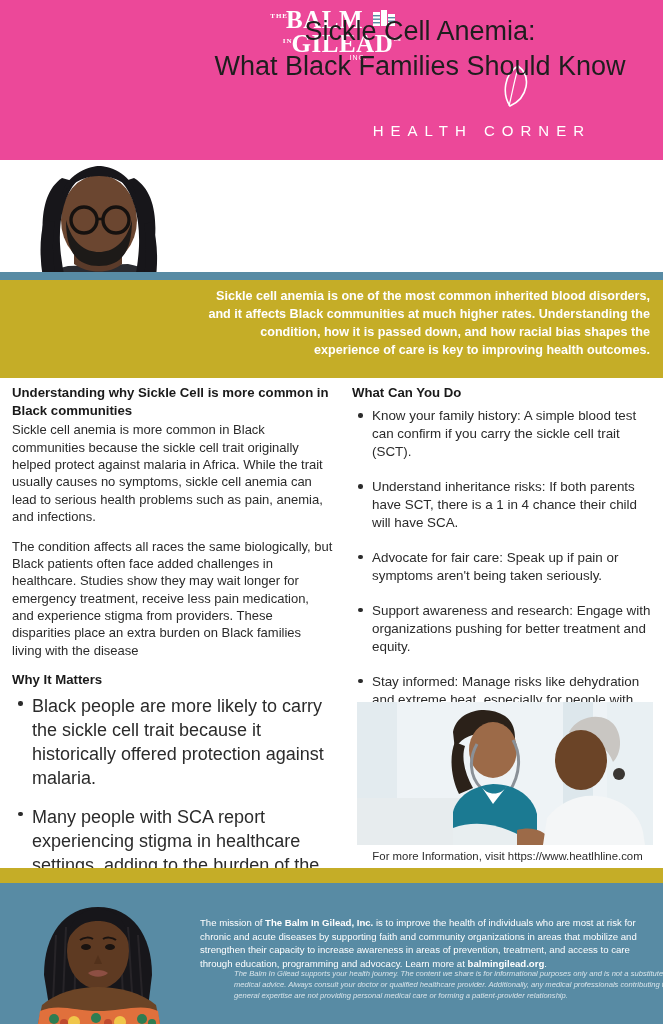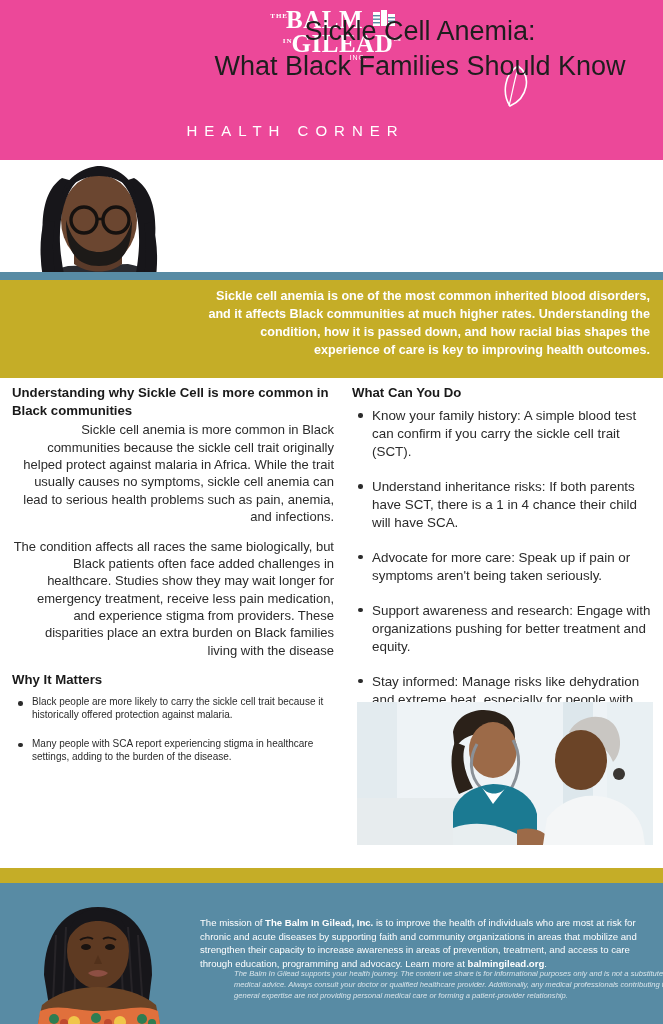--- a/index.html
+++ b/index.html
@@ -12,21 +12,21 @@
   .logo-line{font-family:"Liberation Serif",serif;font-weight:700;letter-spacing:.5px;line-height:.95;}
   .logo-l1{font-size:25px;}
   .logo-l2{font-size:25px;padding-left:20px;}
   .logo-sup{font-size:8px;vertical-align:super;letter-spacing:0;}
   .logo-inc{font-size:7px;letter-spacing:1px;display:block;margin-top:-2px;margin-left:54px;}
   .logo-mark{display:inline-block;width:22px;height:18px;vertical-align:top;margin-left:3px;margin-top:2px;}
   .script{position:absolute;left:0;top:52px;width:663px;text-align:center;color:#fff;
           font-family:"DejaVu Serif",serif;font-style:italic;font-size:56px;font-weight:400;
           letter-spacing:-1px;line-height:1;white-space:nowrap;}
   .leafmark{position:absolute;left:488px;top:60px;}
-  .subscript{position:absolute;left:0;top:122px;width:591px;text-align:center;color:#fff;
+  .subscript{position:absolute;left:0;top:122px;width:591px;text-align:right;color:#fff;
              font-size:15px;letter-spacing:7px;font-weight:400;}
 
   
   .title-zone{position:absolute;left:0;top:160px;width:663px;height:120px;background:#ffffff;}
   .title{position:absolute;left:185px;top:14px;width:470px;text-align:center;
          font-size:27px;line-height:1.28;color:#1e1e1e;font-weight:400;}
 
   
   .hero-photo{position:absolute;left:0;top:160px;width:196px;height:218px;overflow:hidden;}
 
@@ -36,23 +36,23 @@
              font-size:12.6px;line-height:1.42;font-weight:600;}
 
   
   .teal-strip{position:absolute;left:0;top:272px;width:663px;height:9px;background:#588ba4;}
 
   
   .body{position:absolute;left:0;top:378px;width:663px;height:490px;background:#fff;}
   .col-left{position:absolute;left:12px;top:6px;width:322px;}
   .col-right{position:absolute;left:352px;top:6px;width:302px;}
   .h-sec{font-size:13.2px;font-weight:700;color:#1a1a1a;line-height:1.38;margin:0 0 1px 0;}
-  .p-sec{font-size:13px;color:#2b2b2b;line-height:1.335;margin:0 0 12px 0;text-align:right;}
+  .p-sec{font-size:13px;color:#2b2b2b;line-height:1.335;margin:0 0 12px 0;}
   ul.bullets{list-style:none;margin:0;padding:0;}
-  ul.bullets li{position:relative;padding-left:20px;margin-bottom:15px;font-size:10px;
+  ul.bullets li{position:relative;padding-left:20px;margin-bottom:15px;font-size:18px;
                 color:#2b2b2b;line-height:1.33;}
   ul.bullets li:before{content:"";position:absolute;left:6px;top:6px;width:4.5px;height:4.5px;
                        border-radius:50%;background:#2b2b2b;}
   .col-right ul.bullets li{font-size:13.4px;line-height:1.34;margin-bottom:17px;}
 
   
   .doc-photo{position:absolute;left:357px;top:702px;width:296px;height:143px;overflow:hidden;background:#e8eef1;}
   .caption{position:absolute;left:352px;top:850px;width:311px;text-align:center;font-size:11.4px;color:#2b2b2b;}
 
   
@@ -168,21 +168,21 @@
         <li>Black people are more likely to carry the sickle cell trait because it historically offered protection against malaria.</li>
         <li>Many people with SCA report experiencing stigma in healthcare settings, adding to the burden of the disease.</li>
       </ul>
     </div>
 
     <div class="col-right">
       <div class="h-sec" style="margin-bottom:5px;">What Can You Do</div>
       <ul class="bullets">
         <li>Know your family history: A simple blood test can confirm if you carry the sickle cell trait (SCT).</li>
         <li>Understand inheritance risks: If both parents have SCT, there is a 1 in 4 chance their child will have SCA.</li>
-        <li>Advocate for more care: Speak up if pain or symptoms aren't being taken seriously.</li>
+        <li>Advocate for fair care: Speak up if pain or symptoms aren't being taken seriously.</li>
         <li>Support awareness and research: Engage with organizations pushing for better treatment and equity.</li>
         <li>Stay informed: Manage risks like dehydration and extreme heat, especially for people with SCT who play sports.</li>
       </ul>
     </div>
   </div>
 
   <div class="doc-photo">
     <svg width="296" height="143" viewBox="0 0 296 143">
       <rect width="296" height="143" fill="#eef3f6"></rect>
       <rect x="0" y="0" width="40" height="143" fill="#e3ebef"></rect>
@@ -209,20 +209,21 @@
       <path d="M212 30 C222 12 248 10 258 24 C266 36 264 52 256 60 C250 44 236 36 220 40 Z" fill="#c9c6c2"></path>
 
       <ellipse cx="224" cy="58" rx="26" ry="30" fill="#6b4427"></ellipse>
 
       <path d="M186 143 L190 116 C202 100 222 92 240 94 C264 96 282 110 286 130 L288 143 Z" fill="#f4f6f7"></path>
 
       <circle cx="262" cy="72" r="6" fill="#3a3632"></circle>
     </svg>
   </div>
 
+  <div class="caption">For more Information, visit https://www.heatlhline.com</div>
 
   <div class="footer-gold"></div>
   <div class="footer"></div>
 
   <div class="foot-photo">
     <svg width="190" height="141" viewBox="0 0 190 141">
       <rect width="190" height="141" fill="#588ba4"></rect>
 
       <path d="M52 141 L44 92 C44 52 64 24 98 24 C132 24 152 52 152 92 L146 141 Z" fill="#17161a"></path>
 

